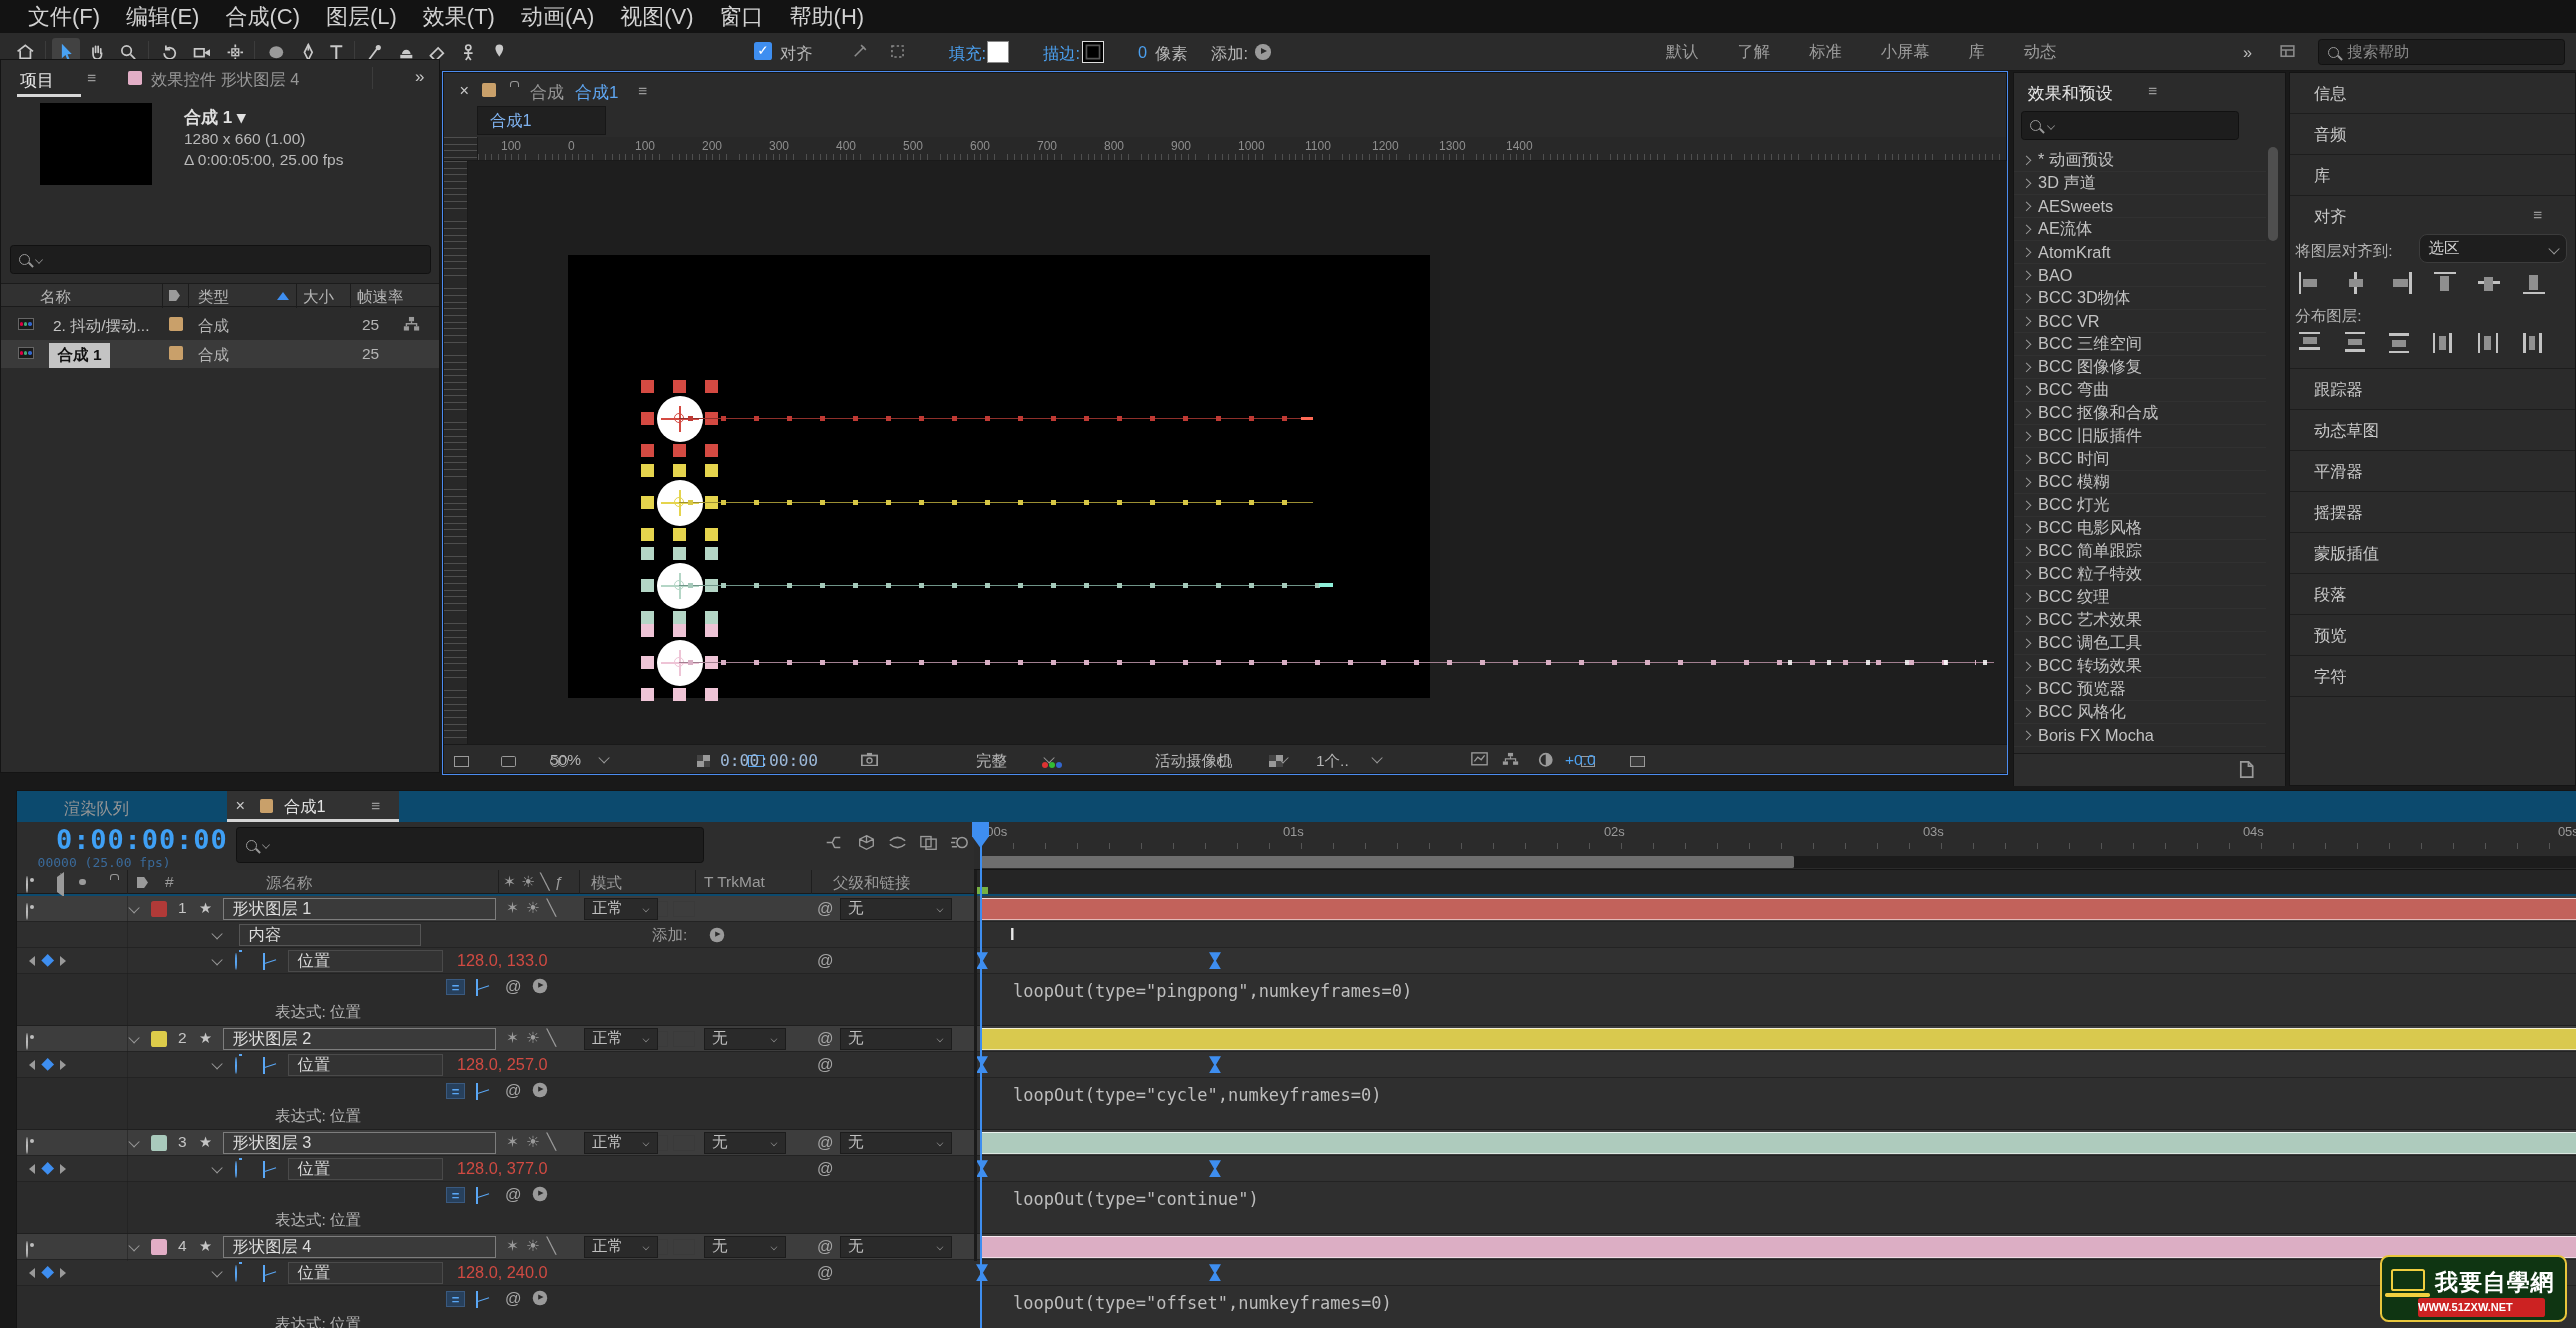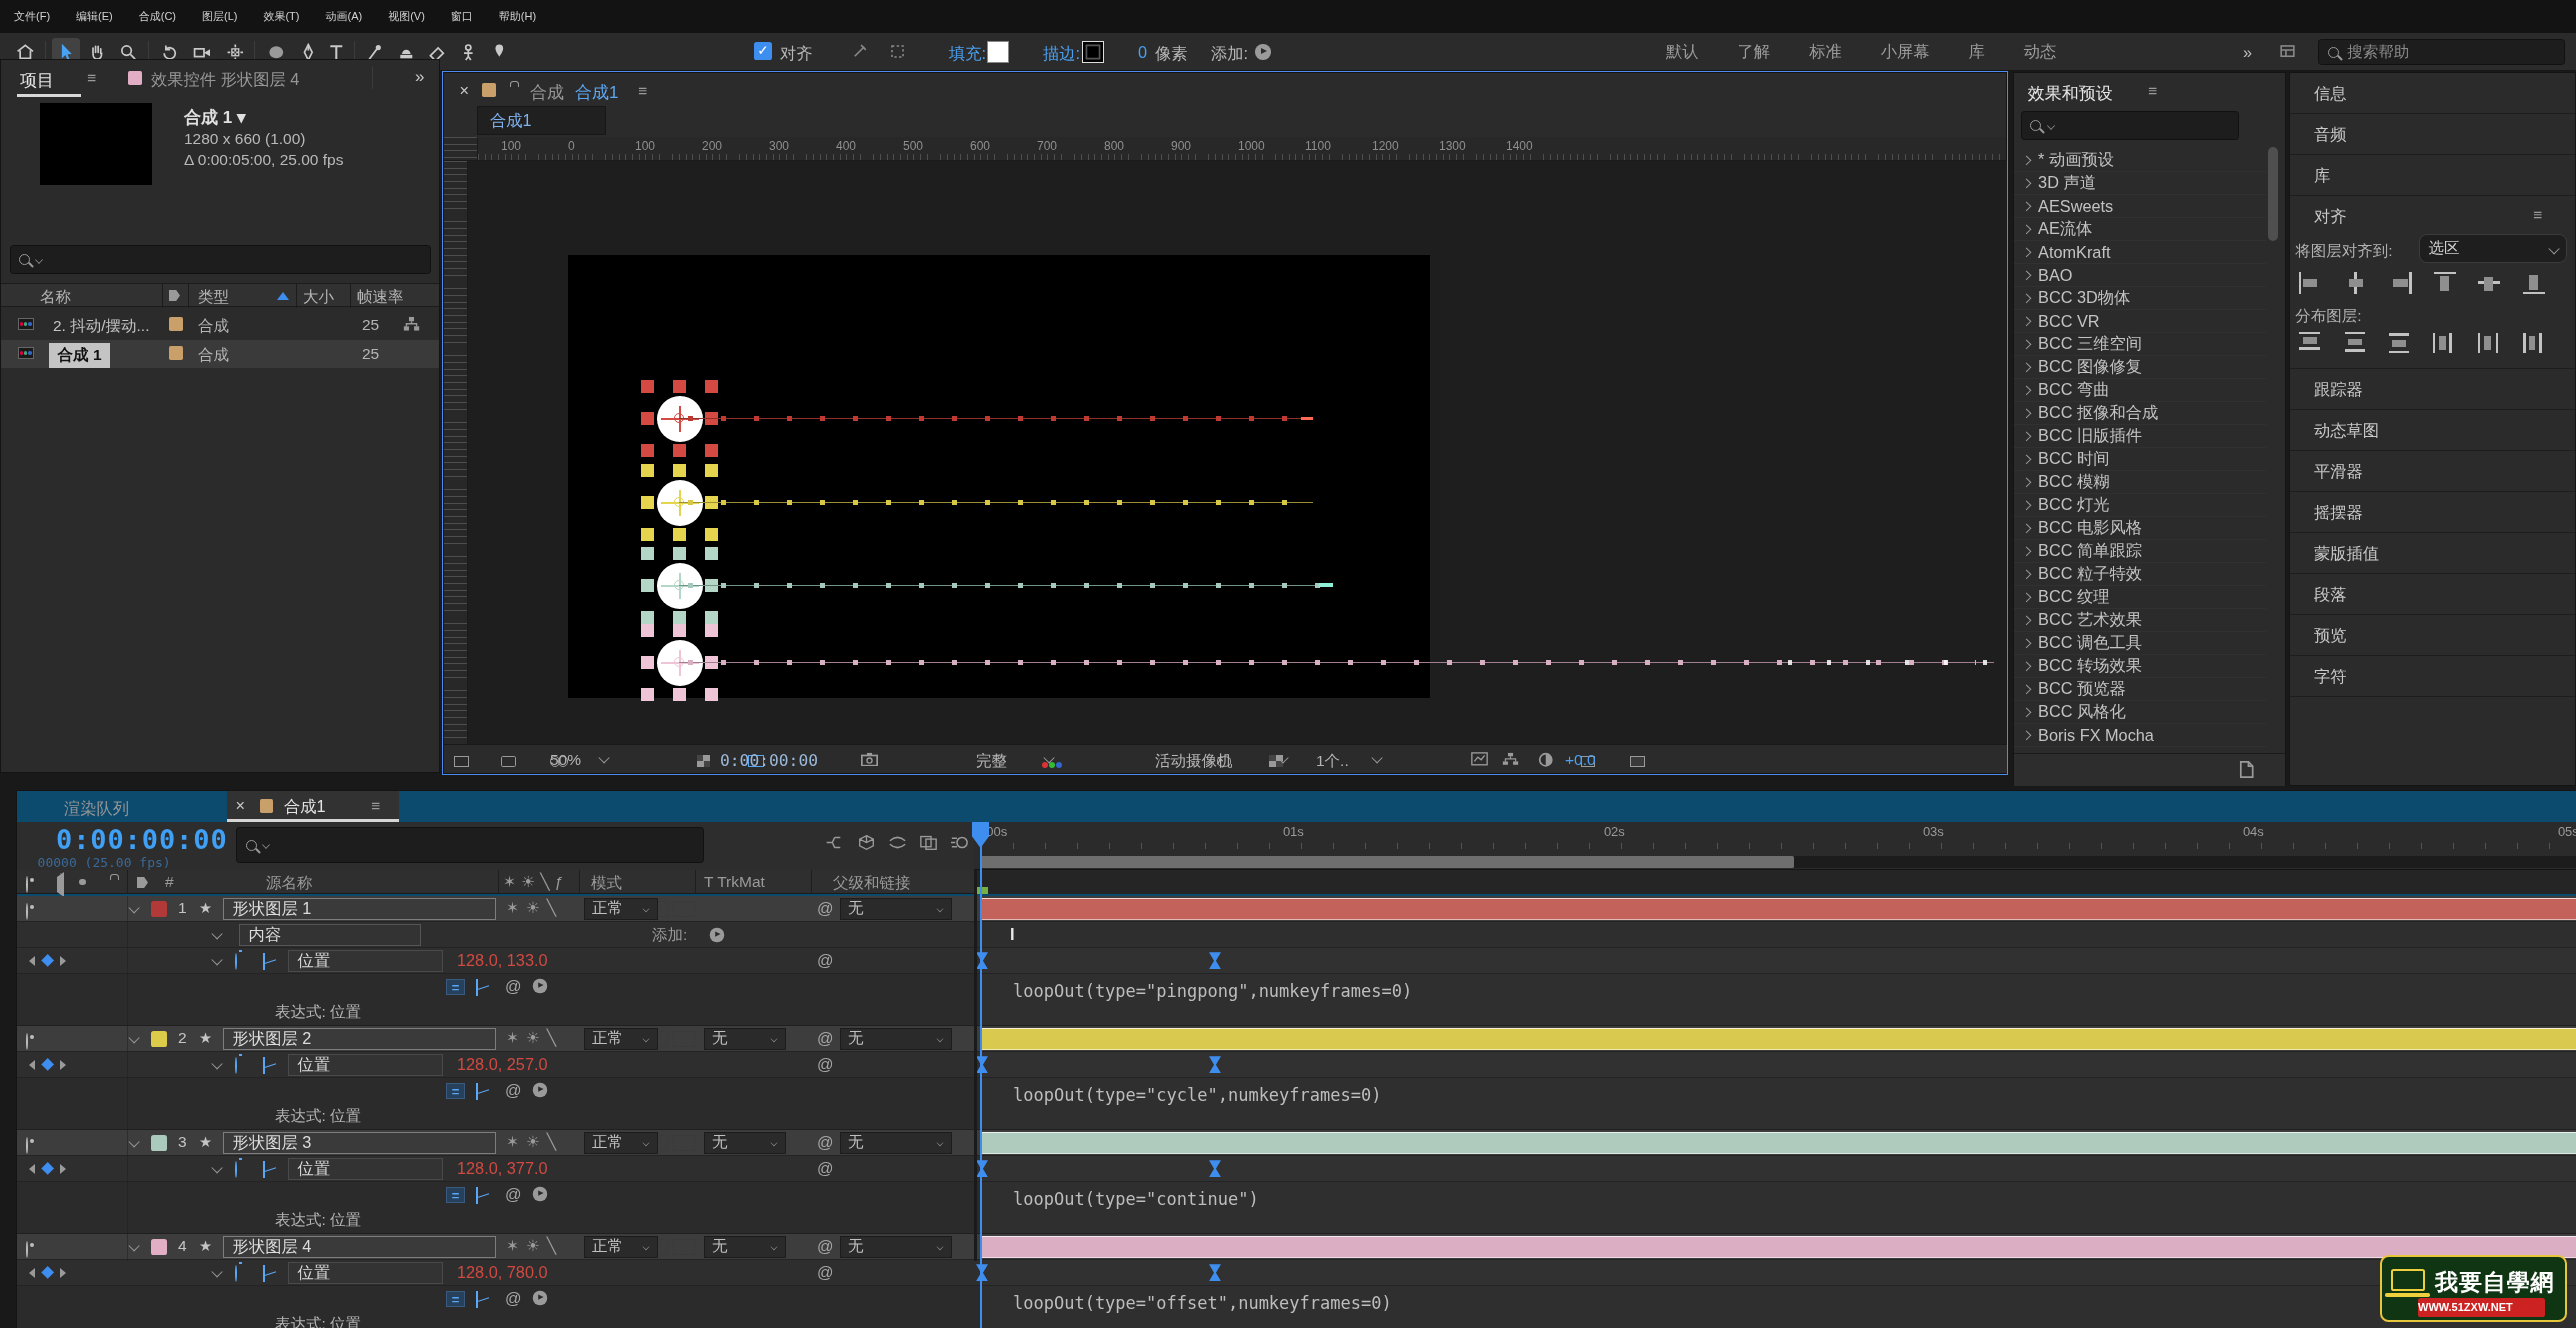--- a/index.html
+++ b/index.html
@@ -1,21 +1,21 @@
 <!DOCTYPE html>
 <html style="font-size:13.7px"><head>
 <meta charset="utf-8">
 <style>
 *{margin:0;padding:0;box-sizing:border-box}
 html,body{width:2576px;height:1328px;background:#191919;font-family:"Liberation Sans",sans-serif;color:#c8c8c8;overflow:hidden}
 #app{position:relative;width:2576px;height:1328px}
 .ab{position:absolute}
 .f{display:flex;align-items:center}
 
-.menubar{position:absolute;left:0;top:0;width:2576px;height:33px;background:#131313;display:flex;align-items:center;padding-left:1px;font-size:11px;color:#d2d2d2}
+.menubar{position:absolute;left:0;top:0;width:2576px;height:33px;background:#131313;display:flex;align-items:center;padding-left:15px;font-size:22px;color:#d2d2d2}
 .mitem{padding:0 13px;cursor:default}
 .toolbar{position:absolute;left:0;top:33px;width:2576px;height:38px;background:#2b2b2b;border-bottom:0.9px solid #171717;display:block}
 .tool{position:absolute;top:5.2px;width:27.5px;height:27.5px;display:flex;align-items:center;justify-content:center;border-radius:3.4px}
 .tool.sel{background:#424242}
 .tdiv{position:absolute;top:7.7px;width:0.9px;height:22px;background:#3c3c3c}
 .tb-txt{position:absolute;top:10.3px;font-size:16.3px;color:#b8b8b8;white-space:nowrap}
 .blue-txt{color:#4ba0f0}
 .swatch{position:absolute;top:7.7px;width:22px;height:22px;border:0.9px solid #888}
 .chk{position:absolute;top:9.4px;width:18px;height:18px;background:#3e8ef0;border-radius:2.6px;color:#fff;font-size:13.7px;text-align:center;line-height:18px}
 .ws{position:absolute;top:10.3px;font-size:16.3px;color:#9c9c9c;white-space:nowrap}
@@ -1033,21 +1033,21 @@
               <span class="tri-l"></span>
               <span class="dia"></span>
               <span class="tri-r"></span>
             </span>
             <span class="ab cvd" style="left:196px;top:7.7px"></span>
             <span class="ab stopw" style="left:218px;top:6px"></span>
             <span class="ab grico" style="left:244px;top:6px"></span>
             <span class="nbox" style="left:271px;top:1.7px;width:155px;height:22px;background:#333;border-color:#4a4a4a">
               <span>位置</span>
             </span>
-            <span class="ab" style="left:440px;top:3.4px;font-size:16.3px;color:#d04a42">128.0, 780.0</span>
+            <span class="ab" style="left:440px;top:3.4px;font-size:16.3px;color:#d04a42">128.0, 240.0</span>
             <span class="ab spiral" style="left:800px;top:2.6px">@</span>
             <span class="hg" style="left:959px;top:4.3px"></span>
             <span class="hg" style="left:1192px;top:4.3px"></span>
           </div>
 
           <div class="erow">
             <span class="estrip"></span>
             <span class="ab" style="left:429px;top:5.2px;width:19px;height:15.5px;background:#27405c;border:0.9px solid #4a7;color:#5aa7f5;font-weight:bold;text-align:center;font-size:13px;border:0.9px solid #3a5a80">=</span>
             <span class="ab grico" style="left:459px;top:6px"></span>
             <span class="ab spiral" style="left:488px;top:2.6px">@</span>

